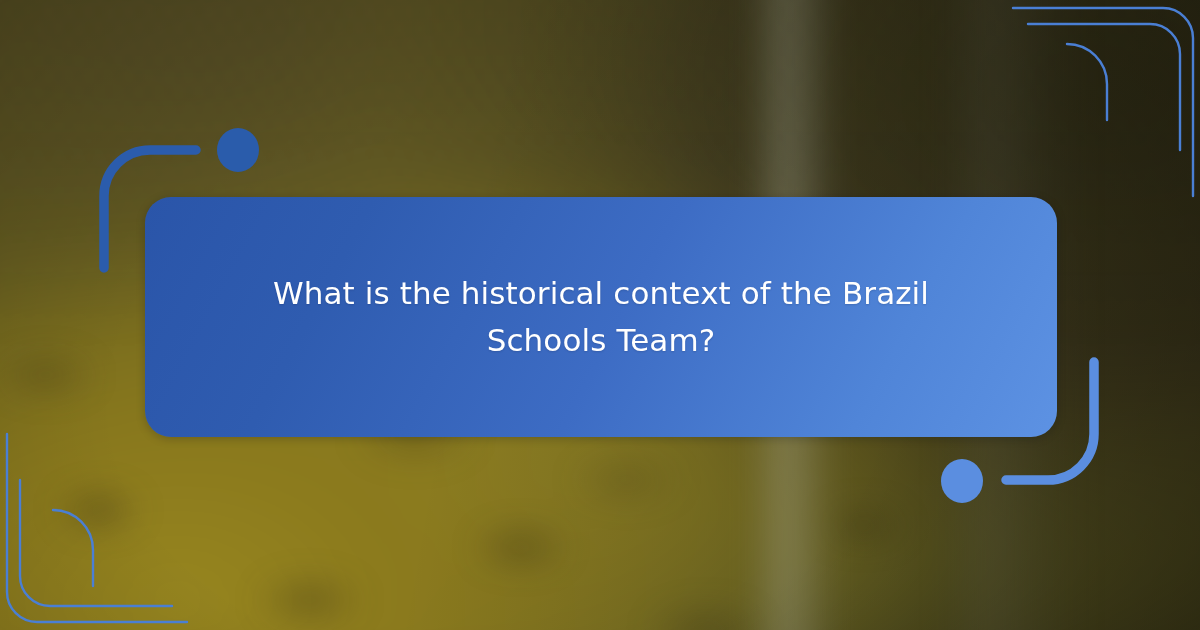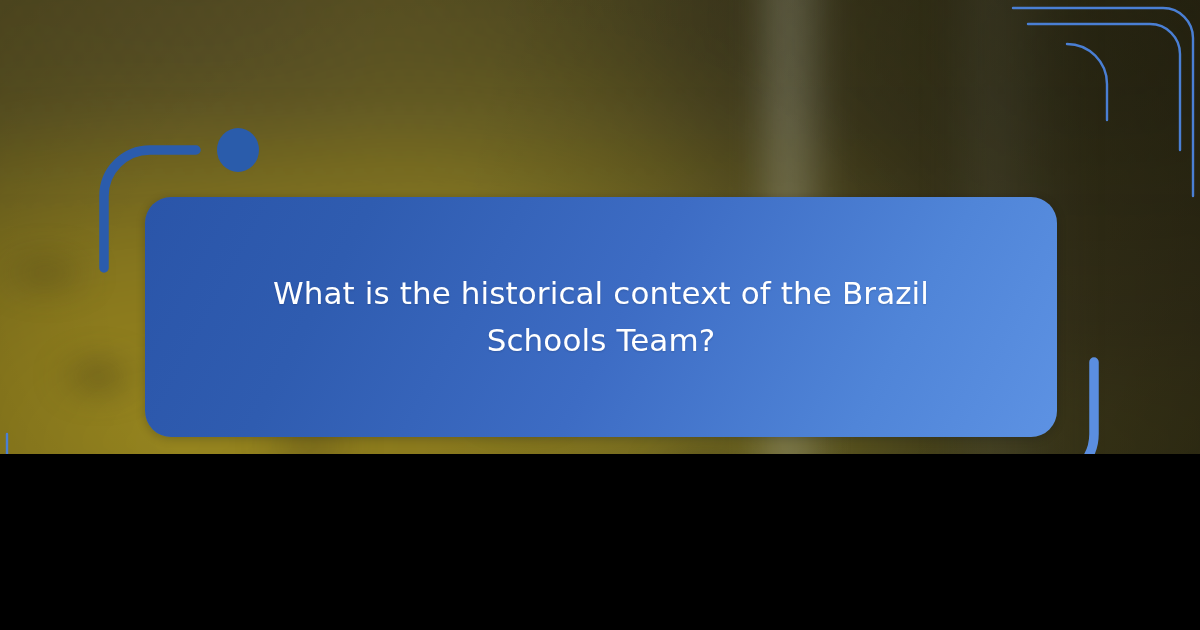--- a/index.html
+++ b/index.html
@@ -8,21 +8,21 @@
     padding: 0;
     background: #000;
   }
   body {
     font-family: "DejaVu Sans", sans-serif;
   }
 
   .stage {
     position: relative;
     width: 1200px;
-    height: 454px;
+    height: 630px;
     overflow: hidden;
     background: #737373;
   }
 
   
   .bg {
     position: absolute;
     inset: -60px;
     overflow: hidden;
   }

